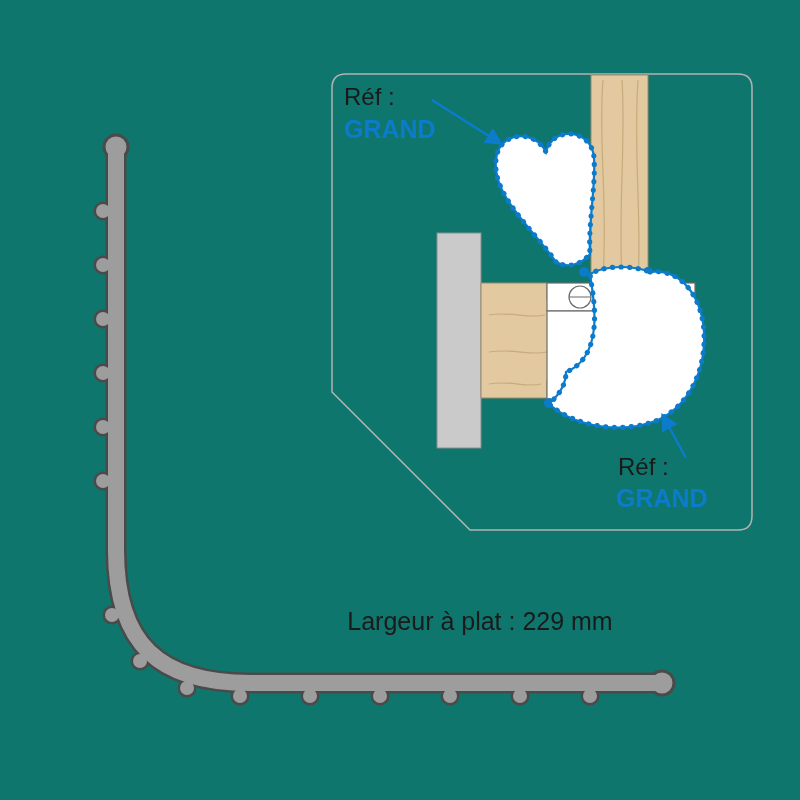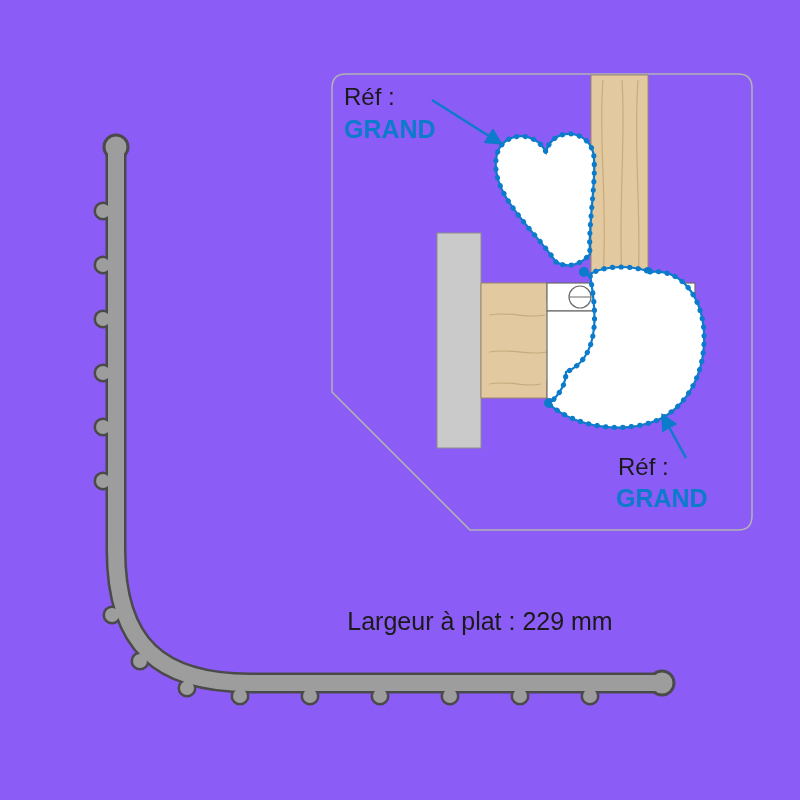--- a/index.html
+++ b/index.html
@@ -4,21 +4,21 @@
 <style>
   html, body {
     margin: 0;
     padding: 0;
     background: #ffffff;
   }
   .stage {
     position: relative;
     width: 800px;
     height: 800px;
-    background: #8b5cf6;
+    background: #0f766e;
     overflow: hidden;
     font-family: "Liberation Sans", sans-serif;
   }
   svg text {
     font-family: "Liberation Sans", sans-serif;
   }
 </style>
 </head>
 <body>
 

